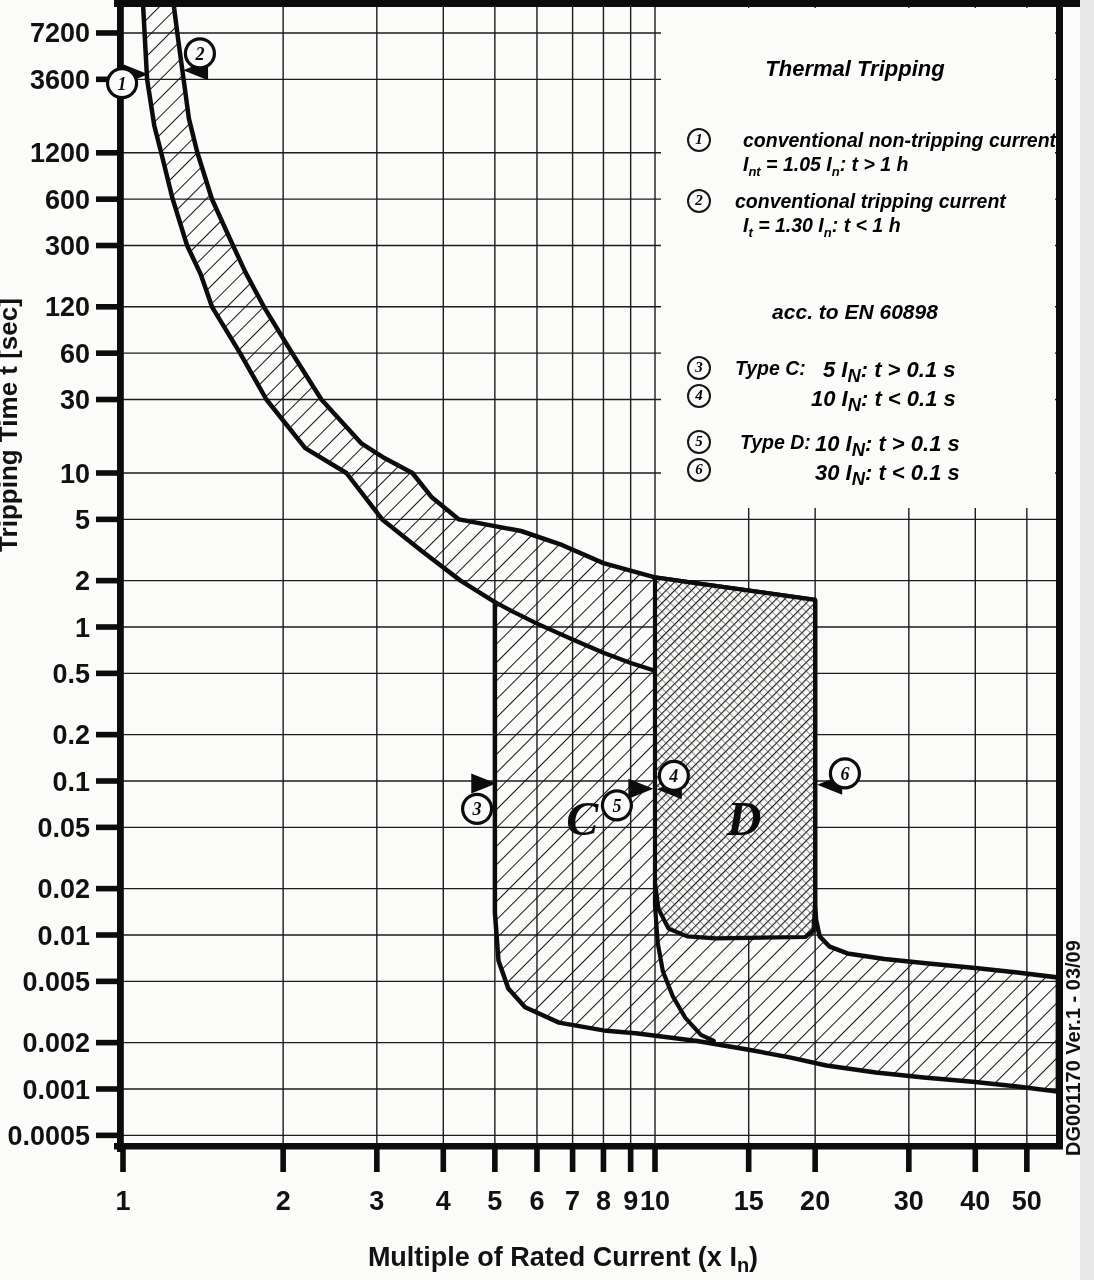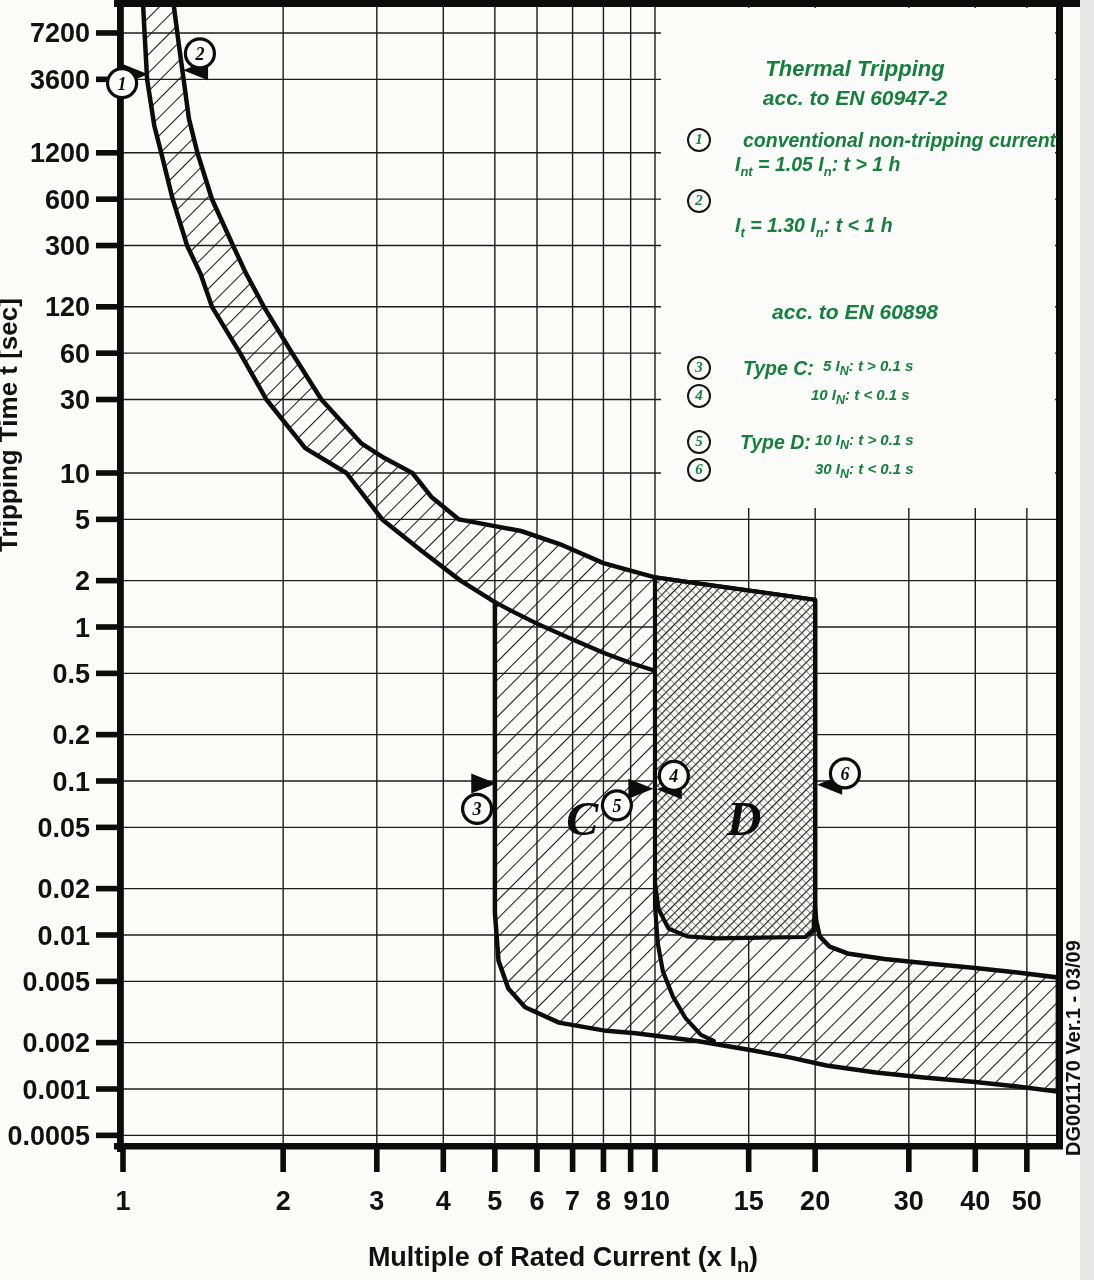--- a/index.html
+++ b/index.html
@@ -4,34 +4,34 @@
 <style>
   html,body{margin:0;padding:0;background:#e8e8e8;}
   #stage{
     position:relative;width:1080px;height:1280px;background:#fbfbfa;
     font-family:"Liberation Sans",sans-serif;color:#111;overflow:hidden;
   }
   #chart-svg{position:absolute;left:0;top:0;}
   
   #legend{
     position:absolute;left:663px;top:30px;width:394px;height:480px;
-    font-style:italic;font-weight:700;color:#15803d;
+    font-style:italic;font-weight:700;color:#000000;
   }
   .lg-title{position:absolute;left:0;right:10px;text-align:center;font-size:22px;line-height:26px;}
   .lg-sub{position:absolute;left:0;right:10px;text-align:center;font-size:21px;line-height:24px;}
   .lg-circ{
     position:absolute;width:24px;height:24px;border:2.6px solid #161616;border-radius:50%;
     background:#fbfbfa;box-sizing:border-box;text-align:center;
     font-family:"Liberation Serif",serif;font-style:italic;font-weight:700;font-size:15px;line-height:19px;
   }
   .lg-label{position:absolute;font-size:19.5px;line-height:22px;white-space:nowrap;}
-  .lg-formula{position:absolute;font-size:19.5px;line-height:22px;white-space:nowrap;}
+  .lg-formula{position:absolute;font-size:19.5px;line-height:22px;white-space:nowrap;margin-left:8px;}
   .lg-formula sub, .lg-label sub{font-size:13px;}
   .lg-type{position:absolute;font-size:19.5px;white-space:nowrap;}
-  .lg-val{position:absolute;font-size:15px;white-space:nowrap;}
+  .lg-val{position:absolute;font-size:22px;white-space:nowrap;}
 </style>
 </head>
 <body>
 
 <div id="stage">
 
   <svg id="chart-svg" width="1094" height="1280" viewBox="0 0 1094 1280">
       <defs>
         <pattern id="hL" width="13" height="13" patternUnits="userSpaceOnUse" patternTransform="rotate(-45)">
           <line x1="0" y1="0" x2="13" y2="0" stroke="#161616" stroke-width="2"></line>
@@ -213,37 +213,37 @@
       </g>
       <g>
         <polygon points="817.2180581312745,784.7835014895735 842.2180581312745,774.7835014895735 842.2180581312745,794.7835014895735" fill="#0c0c0c"></polygon>
         <circle cx="844.9141053283457" cy="773.420424508792" r="14.5" fill="#fbfbfa" stroke="#0c0c0c" stroke-width="3.2"></circle>
         <text x="844.9141053283457" y="779.920424508792" text-anchor="middle" font-size="18" font-weight="700" font-style="italic" font-family="&quot;Liberation Serif&quot;,serif" fill="#0c0c0c">6</text>
       </g>
     </svg>
 
   <div id="legend">
     <div class="lg-title" style="top:26px">Thermal Tripping</div>
-    <div class="lg-sub" style="top:56px">acc. to EN 60947-2</div>
 
     <div class="lg-circ" style="left:24px;top:98px">1</div>
     <div class="lg-label" style="left:80px;top:99px">conventional non-tripping current</div>
     <div class="lg-formula" style="left:72px;top:123px">
       <span>I</span><sub>nt</sub><span> = 1.05 I</span><sub>n</sub><span>: t &gt; 1 h</span>
     </div>
 
     <div class="lg-circ" style="left:24px;top:159px">2</div>
+    <div class="lg-label" style="left:72px;top:160px">conventional tripping current</div>
     <div class="lg-formula" style="left:72px;top:184px">
       <span>I</span><sub>t</sub><span> = 1.30 I</span><sub>n</sub><span>: t &lt; 1 h</span>
     </div>
 
     <div class="lg-sub" style="top:270px">acc. to EN 60898</div>
 
     <div class="lg-circ" style="left:24px;top:326px">3</div>
-    <div class="lg-type" style="left:80px;top:327px">Type C:</div>
+    <div class="lg-type" style="left:72px;top:327px">Type C:</div>
     <div class="lg-val" style="left:160px;top:327px">
       <span>5 I</span><sub>N</sub><span>: t &gt; 0.1 s</span>
     </div>
 
     <div class="lg-circ" style="left:24px;top:354px">4</div>
     <div class="lg-val" style="left:148px;top:356px">
       <span>10 I</span><sub>N</sub><span>: t &lt; 0.1 s</span>
     </div>
 
     <div class="lg-circ" style="left:24px;top:400px">5</div>

